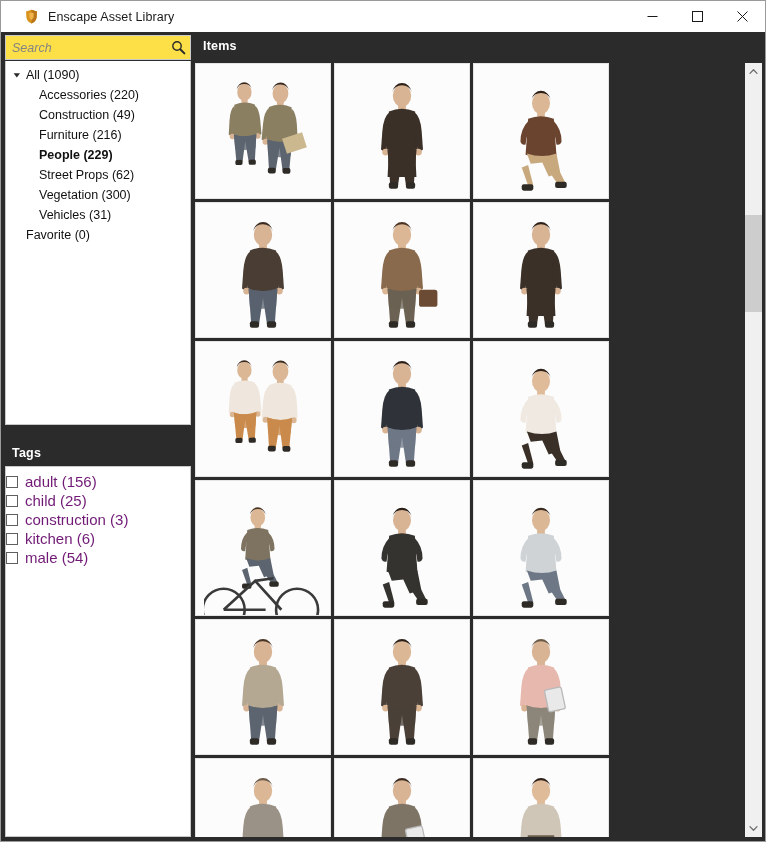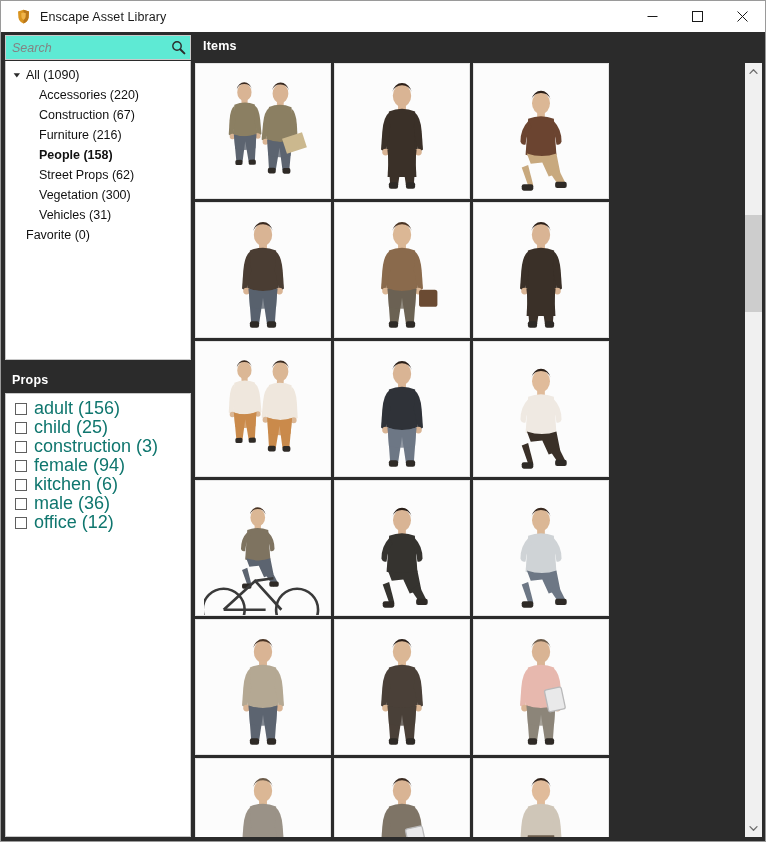--- a/index.html
+++ b/index.html
@@ -26,21 +26,21 @@
     flex-direction: column;
   }
 
   
   .titlebar {
     height: 32px;
     min-height: 31px;
     background: #ffffff;
     display: flex;
     align-items: center;
-    padding-left: 14px;
+    padding-left: 22px;
     position: relative;
   }
   .app-icon {
     width: 17px;
     height: 17px;
     position: relative;
     flex: 0 0 auto;
     margin-right: 8px;
   }
   .app-icon svg { display: block; }
@@ -83,21 +83,21 @@
     flex-direction: column;
     background: #2b2b2b;
     padding-left: 1px;
     box-sizing: border-box;
   }
 
   .searchwrap {
     height: 25px;
     min-height: 25px;
     margin: 3px 3px 1px 3px;
-    background: #5eead4;
+    background: #fde047;
     border: 1px solid #c9c9c9;
     box-sizing: border-box;
     display: flex;
     align-items: center;
     position: relative;
   }
   .searchinput {
     border: none;
     outline: none;
     background: transparent;
@@ -118,25 +118,25 @@
     transform: translateY(-50%);
     width: 16px;
     height: 16px;
     display: flex;
     align-items: center;
     justify-content: center;
   }
 
   .treepanel {
     flex: 0 0 auto;
-    height: 299px;
+    height: 364px;
     background: #ffffff;
     border: 1px solid #c8c8c8;
     border-top: none;
-    margin: 0 3px 0 3px;
+    margin: 0 3px 8px 3px;
     box-sizing: border-box;
     overflow: hidden;
     padding-top: 4px;
   }
   .treerow {
     display: flex;
     align-items: center;
     height: 20px;
     font-size: 12.5px;
     color: #111111;
@@ -178,23 +178,22 @@
     border: 1px solid #c8c8c8;
     margin: 0 3px 4px 3px;
     box-sizing: border-box;
     overflow: hidden;
     padding-top: 5px;
   }
   .tagrow {
     display: flex;
     align-items: center;
     height: 19px;
-    padding-left: 9px;
-    font-size: 18px;
-    color: #0f766e;
+    font-size: 15px;
+    color: #701a75;
     cursor: default;
     white-space: nowrap;
   }
   .tagbox {
     width: 12px;
     height: 12px;
     border: 1px solid #5f5f5f;
     background: #ffffff;
     box-sizing: border-box;
     flex: 0 0 auto;
@@ -357,80 +356,72 @@
               </svg>
             </span>
             <span class="tw-label">All (1090)</span>
           </div>
           <div class="treerow">
             <span class="tw-indent"></span>
             <span class="tw-label">Accessories (220)</span>
           </div>
           <div class="treerow">
             <span class="tw-indent"></span>
-            <span class="tw-label">Construction (67)</span>
+            <span class="tw-label">Construction (49)</span>
           </div>
           <div class="treerow">
             <span class="tw-indent"></span>
             <span class="tw-label">Furniture (216)</span>
           </div>
           <div class="treerow selected">
             <span class="tw-indent"></span>
-            <span class="tw-label">People (158)</span>
+            <span class="tw-label">People (229)</span>
           </div>
           <div class="treerow">
             <span class="tw-indent"></span>
             <span class="tw-label">Street Props (62)</span>
           </div>
           <div class="treerow">
             <span class="tw-indent"></span>
             <span class="tw-label">Vegetation (300)</span>
           </div>
           <div class="treerow">
             <span class="tw-indent"></span>
             <span class="tw-label">Vehicles (31)</span>
           </div>
           <div class="treerow">
             <span class="tw-arrow"></span>
             <span class="tw-label">Favorite (0)</span>
           </div>
         </div>
 
       <div class="tagsheader">
-        <span class="tagsheader-text">Props</span>
+        <span class="tagsheader-text">Tags</span>
       </div>
 
       <div class="tagspanel" id="tags">
           <div class="tagrow">
             <span class="tagbox"></span>
             <span>adult (156)</span>
           </div>
           <div class="tagrow">
             <span class="tagbox"></span>
             <span>child (25)</span>
           </div>
           <div class="tagrow">
             <span class="tagbox"></span>
             <span>construction (3)</span>
           </div>
           <div class="tagrow">
             <span class="tagbox"></span>
-            <span>female (94)</span>
+            <span>kitchen (6)</span>
           </div>
           <div class="tagrow">
             <span class="tagbox"></span>
-            <span>kitchen (6)</span>
-          </div>
-          <div class="tagrow">
-            <span class="tagbox"></span>
-            <span>male (36)</span>
-          </div>
-          <div class="tagrow">
-            <span class="tagbox"></span>
-            <span>office (12)</span>
+            <span>male (54)</span>
           </div>
         </div>
     </div>
 
     <div class="rightcol">
       <div class="itemsheader">
         <span class="itemsheader-text">Items</span>
       </div>
 
       <div class="itemsarea">

